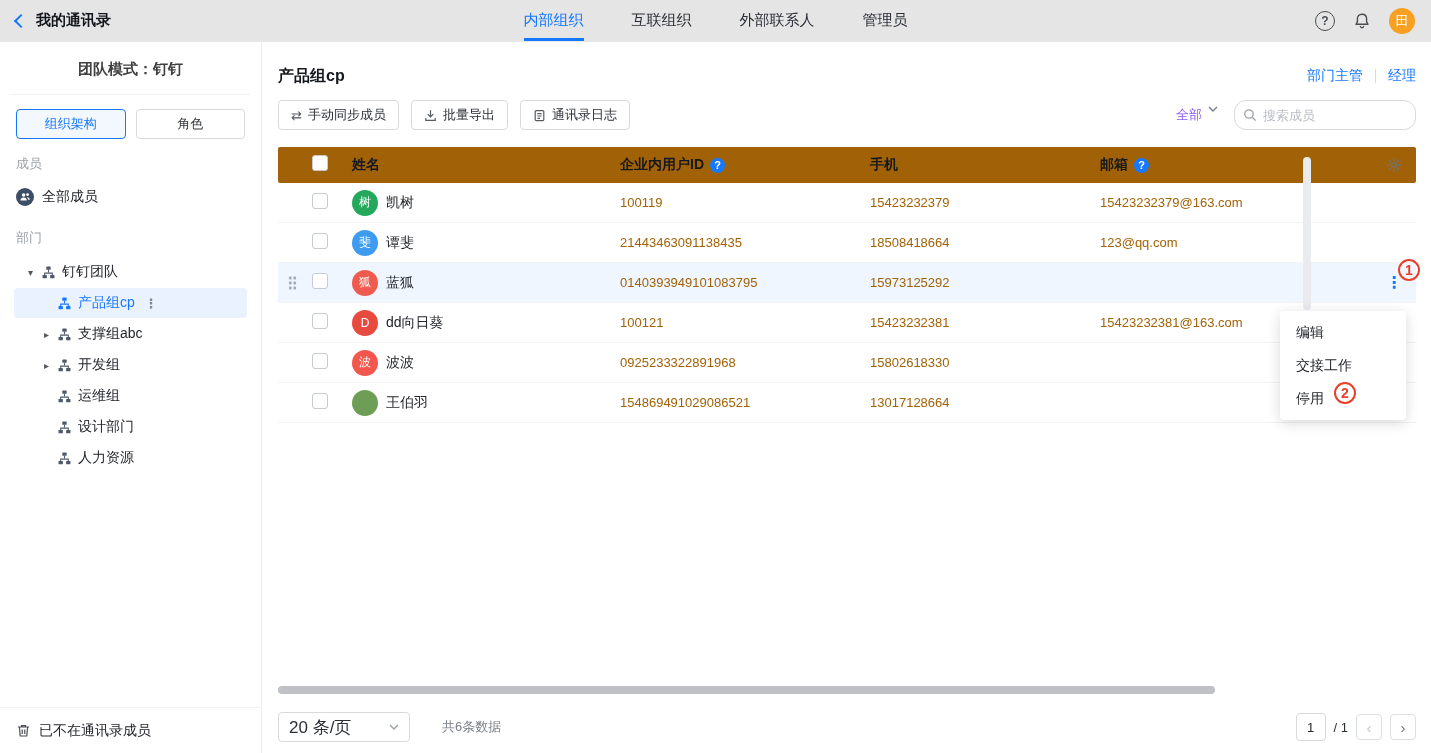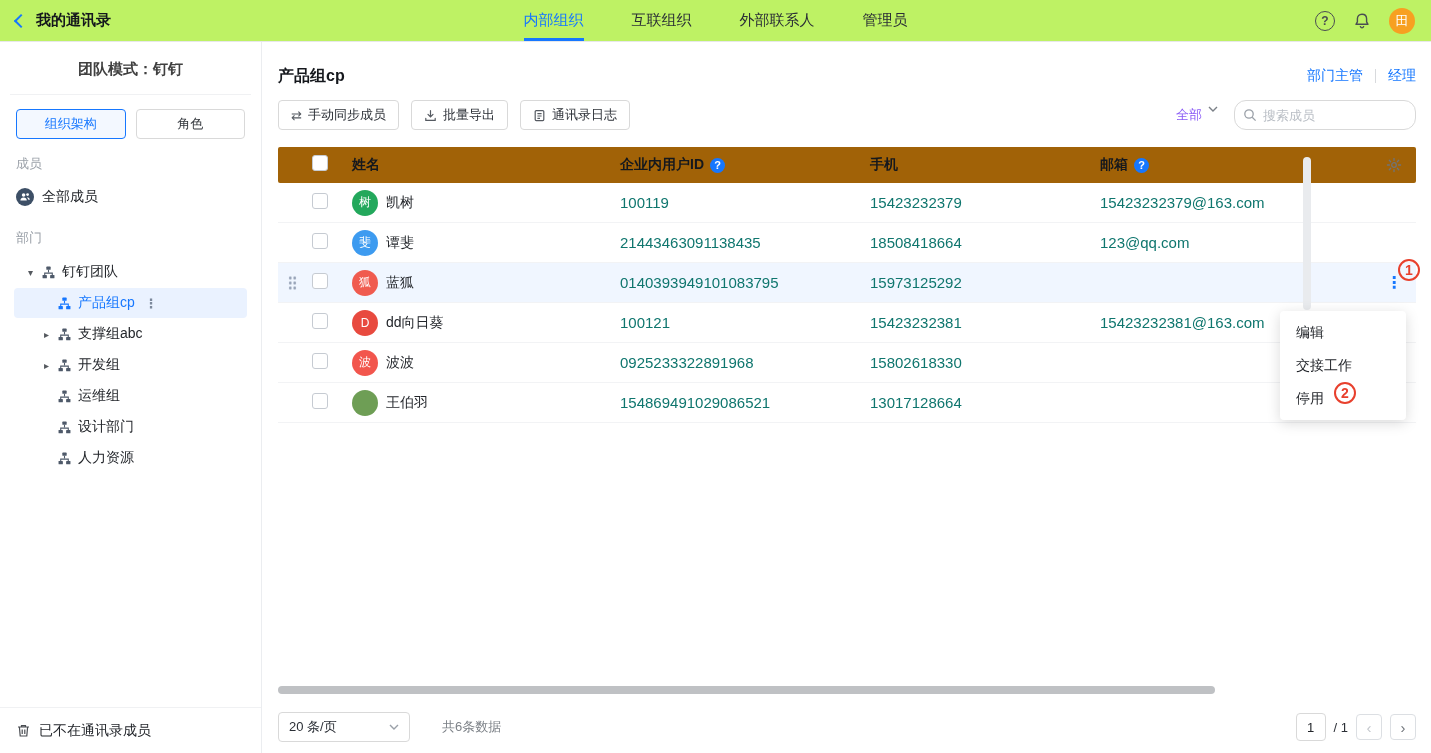--- a/index.html
+++ b/index.html
@@ -1,21 +1,21 @@
 <!DOCTYPE html>
 <html><head>
 <meta charset="utf-8">
 <style>
   * { margin:0; padding:0; box-sizing:border-box; }
   html,body { width:1431px; height:753px; background:#fff; overflow:hidden;
     font-family:"Liberation Sans","DejaVu Sans",sans-serif; color:#23262b; }
 
   
   .topbar { position:relative; height:42px; border-bottom:1px solid #e7e8ea;
-    display:flex; align-items:center; justify-content:space-between; padding:0 16px; background:#bef264; }
+    display:flex; align-items:center; justify-content:space-between; padding:0 16px; background:#e5e5e5; }
   .topbar-left { display:flex; align-items:center; gap:10px; }
   .back-chev { width:10px; height:10px; border-left:2px solid #1677ff; border-bottom:2px solid #1677ff;
     transform:rotate(45deg); display:inline-block; cursor:pointer; }
   .topbar-title { font-size:15px; font-weight:bold; color:#15181d; cursor:pointer; }
   .topbar-tabs { position:absolute; left:50%; top:0; transform:translateX(-50%); height:100%;
     display:flex; gap:48px; }
   .tab { position:relative; display:flex; align-items:center; height:100%; font-size:15px; color:#2b2f36; cursor:pointer; }
   .tab.active { color:#1677ff; }
   .tab.active::after { content:""; position:absolute; left:0; right:0; bottom:0; height:3px; background:#1677ff; }
   .topbar-right { display:flex; align-items:center; gap:18px; }
@@ -66,21 +66,21 @@
   .search-box { width:182px; height:30px; border:1px solid #d9d9d9; border-radius:12px;
     display:flex; align-items:center; gap:6px; padding:0 8px; background:#fff; }
   .search-box input { border:none; outline:none; flex:1; font-size:13px; min-width:0; font-family:inherit; }
   .search-box input::placeholder { color:#b8bdc4; }
 
   .table { margin-top:17px; }
   .trow { display:grid; grid-template-columns:68px 264px 250px 230px 1fr 48px; align-items:center;
     height:40px; border-bottom:1px solid #f2f3f5; position:relative; }
   .trow.thead { background:#a16207; height:36px; border-bottom:none; border-radius:2px; }
   .thead .hcell { font-size:14px; font-weight:bold; color:#15181d; }
-  .cell { font-size:15px; color:#0f766e; }
+  .cell { font-size:13px; color:#a16207; }
   .c1 { padding-left:34px; }
   .c2 { padding-left:6px; display:flex; align-items:center; gap:8px; }
   .c3,.c4,.c5 { padding-left:10px; }
   .c6 { justify-self:end; padding-right:14px; display:flex; align-items:center; }
   .checkbox { width:16px; height:16px; border:1px solid #c6cbd2; border-radius:3px; background:#fff; display:inline-block; cursor:pointer; }
   .avatar { width:26px; height:26px; border-radius:50%; color:#fff; font-size:12px;
     display:flex; align-items:center; justify-content:center; flex:none; }
   .name-text { font-size:14px; color:#23262b; }
   .qbadge { width:15px; height:15px; border-radius:50%; background:#1677ff; color:#fff; font-size:11px;
     display:inline-flex; align-items:center; justify-content:center; margin-left:6px; cursor:pointer; }
@@ -98,21 +98,21 @@
   .anno { position:absolute; width:22px; height:22px; border:2px solid #e8402d; border-radius:50%;
     color:#e8402d; font-size:14px; font-weight:bold; display:flex; align-items:center; justify-content:center;
     background:transparent; z-index:30; }
   .anno1 { left:1398px; top:259px; }
   .anno2 { left:1334px; top:382px; }
 
   .hscroll-thumb { position:absolute; left:278px; top:686px; width:937px; height:8px; background:#bfc1c4; border-radius:4px; cursor:pointer; }
 
   .pagination { position:absolute; left:278px; right:15px; top:712px; display:flex; align-items:center; }
   .page-size { width:132px; height:30px; border:1px solid #d9d9d9; border-radius:4px; display:flex;
-    align-items:center; justify-content:space-between; padding:0 10px; font-size:13px; color:#2b2f36; cursor:pointer; }
+    align-items:center; justify-content:space-between; padding:0 10px; font-size:17px; color:#2b2f36; cursor:pointer; }
   .total-text { margin-left:32px; font-size:13px; color:#7c8187; }
   .pg-right { margin-left:auto; display:flex; align-items:center; gap:8px; }
   .page-input { width:30px; height:28px; border:1px solid #d9d9d9; border-radius:4px; text-align:center;
     font-size:13px; font-family:inherit; outline:none; color:#23262b; }
   .page-total { font-size:13px; color:#2b2f36; }
   .pg-btn { width:26px; height:26px; border:1px solid #dcdfe3; border-radius:4px; background:#fff;
     display:flex; align-items:center; justify-content:center; font-size:15px; cursor:pointer; }
   .pg-btn.prev { color:#c3c7cc; }
   .pg-btn.next { color:#6f747a; }
 </style>

